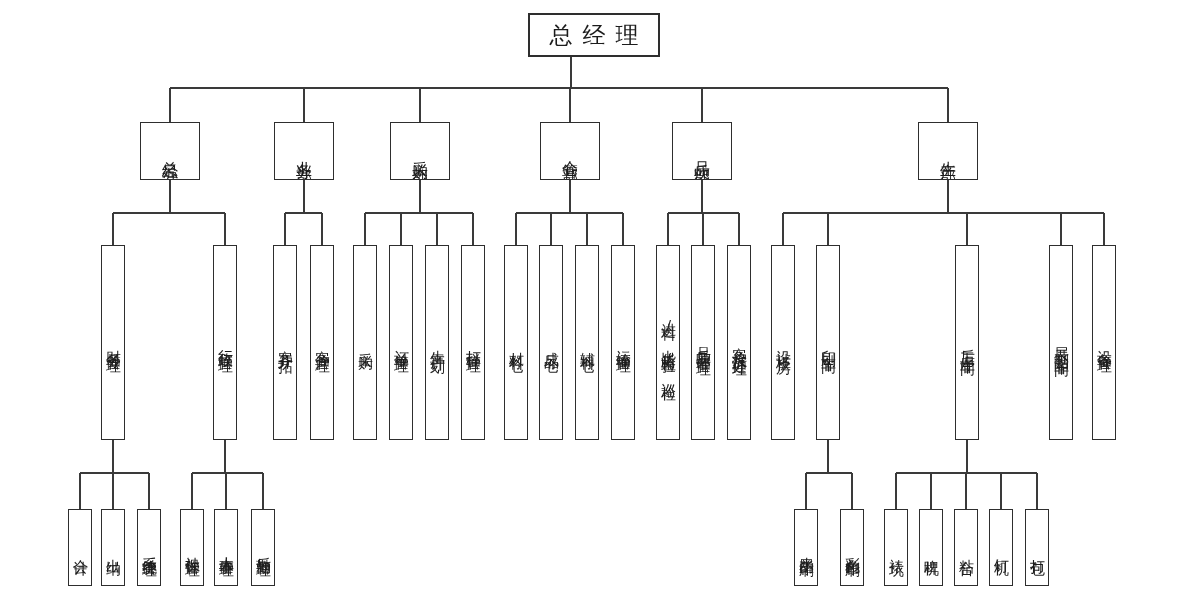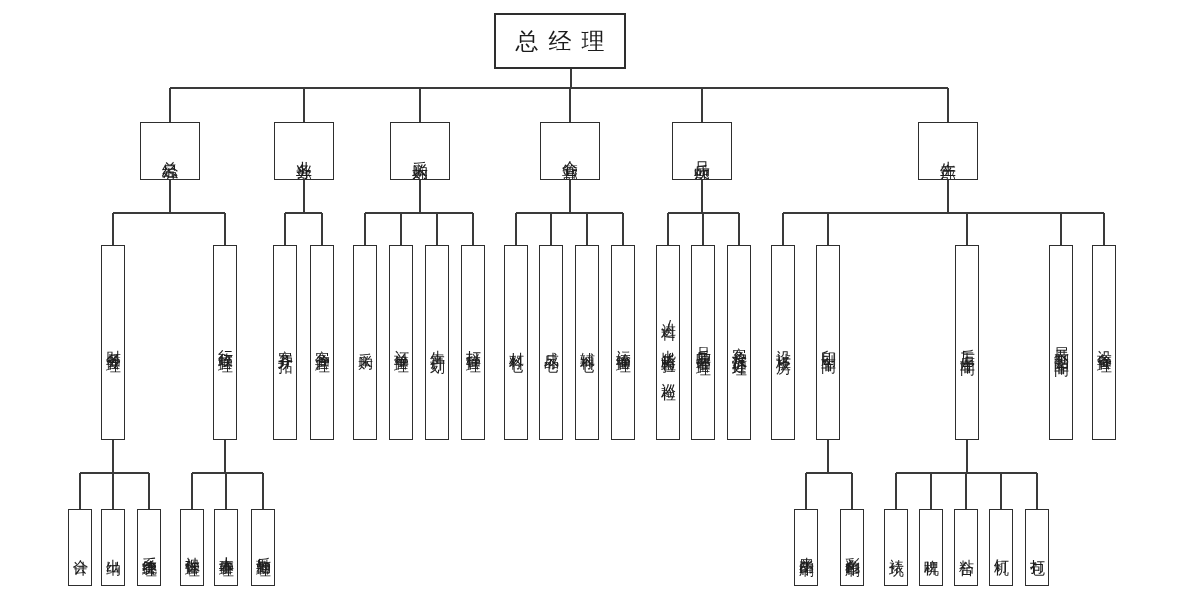--- a/index.html
+++ b/index.html
@@ -100,21 +100,21 @@
       <line x1="896" y1="473" x2="1037" y2="473" stroke="#3a3a3a" stroke-width="1.2"></line>
       <line x1="896" y1="473" x2="896" y2="509" stroke="#3a3a3a" stroke-width="1.2"></line>
       <line x1="931" y1="473" x2="931" y2="509" stroke="#3a3a3a" stroke-width="1.2"></line>
       <line x1="966" y1="473" x2="966" y2="509" stroke="#3a3a3a" stroke-width="1.2"></line>
       <line x1="1001" y1="473" x2="1001" y2="509" stroke="#3a3a3a" stroke-width="1.2"></line>
       <line x1="1037" y1="473" x2="1037" y2="509" stroke="#3a3a3a" stroke-width="1.2"></line>
       <line x1="1061" y1="213" x2="1061" y2="245" stroke="#3a3a3a" stroke-width="1.2"></line>
       <line x1="1104" y1="213" x2="1104" y2="245" stroke="#3a3a3a" stroke-width="1.2"></line>
     </svg>
   <div id="nodes">
-      <div class="node lv0" style="left: 494px; top: 13px; width: 132px; height: 56px;">
+      <div class="node lv0" style="left: 528px; top: 13px; width: 132px; height: 44px;">
         <span class="lbl">总经理</span>
       </div>
       <div class="node lv1" style="left: 140px; top: 122px; width: 60px; height: 58px;">
         <span class="vtext">总经办</span>
       </div>
       <div class="node lv2" style="left: 101px; top: 245px; width: 24px; height: 195px;">
         <span class="vtext">财务管理</span>
       </div>
       <div class="node lv3" style="left: 68px; top: 509px; width: 24px; height: 77px;">
         <span class="vtext">会计</span>

